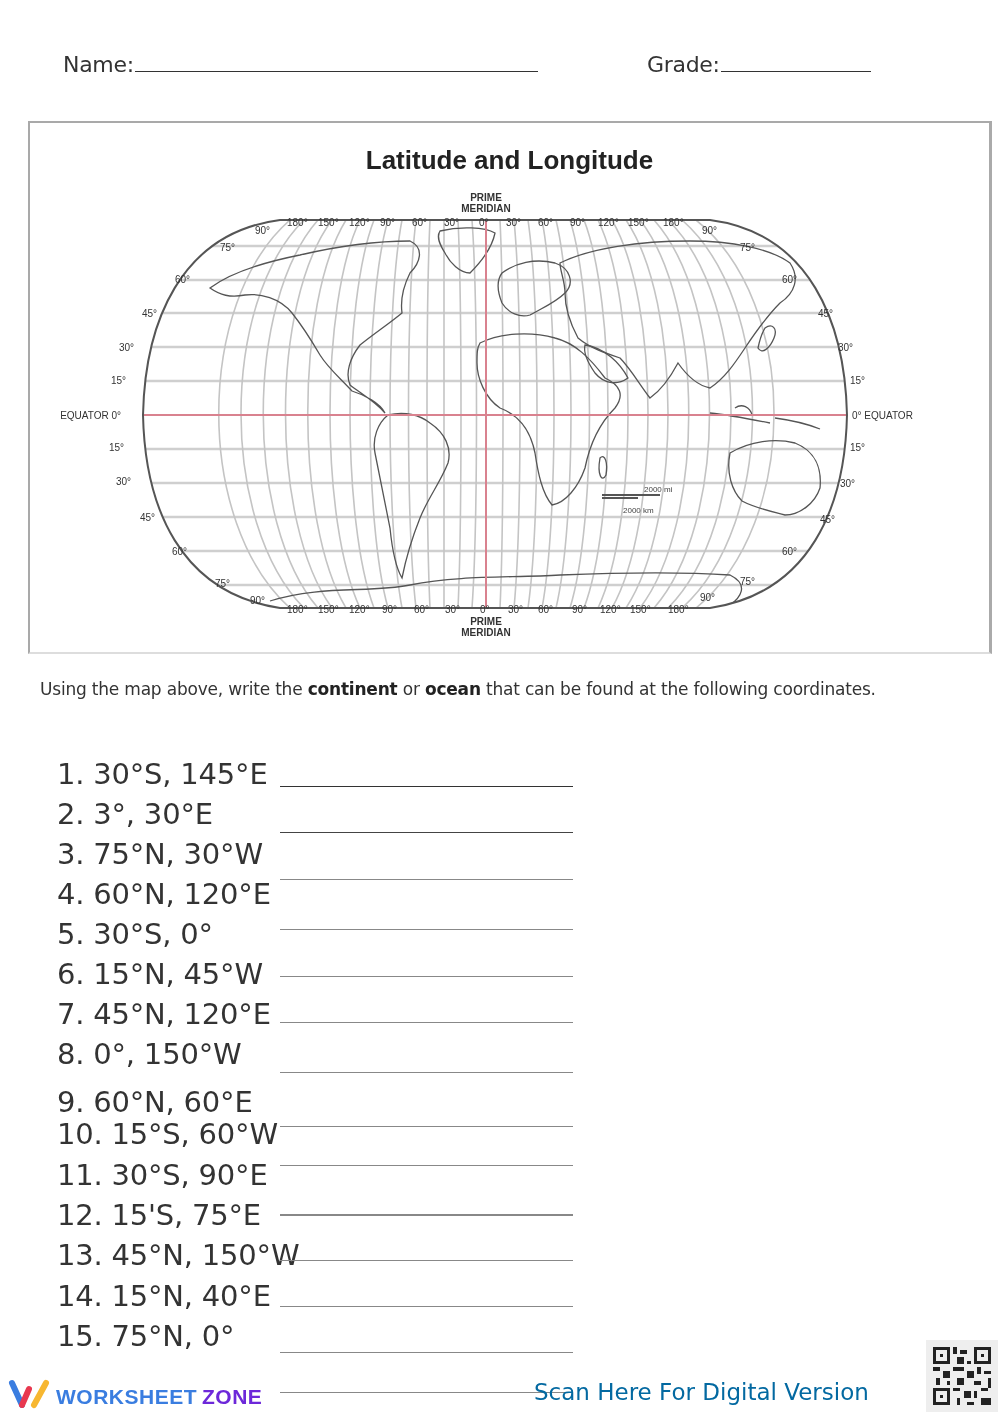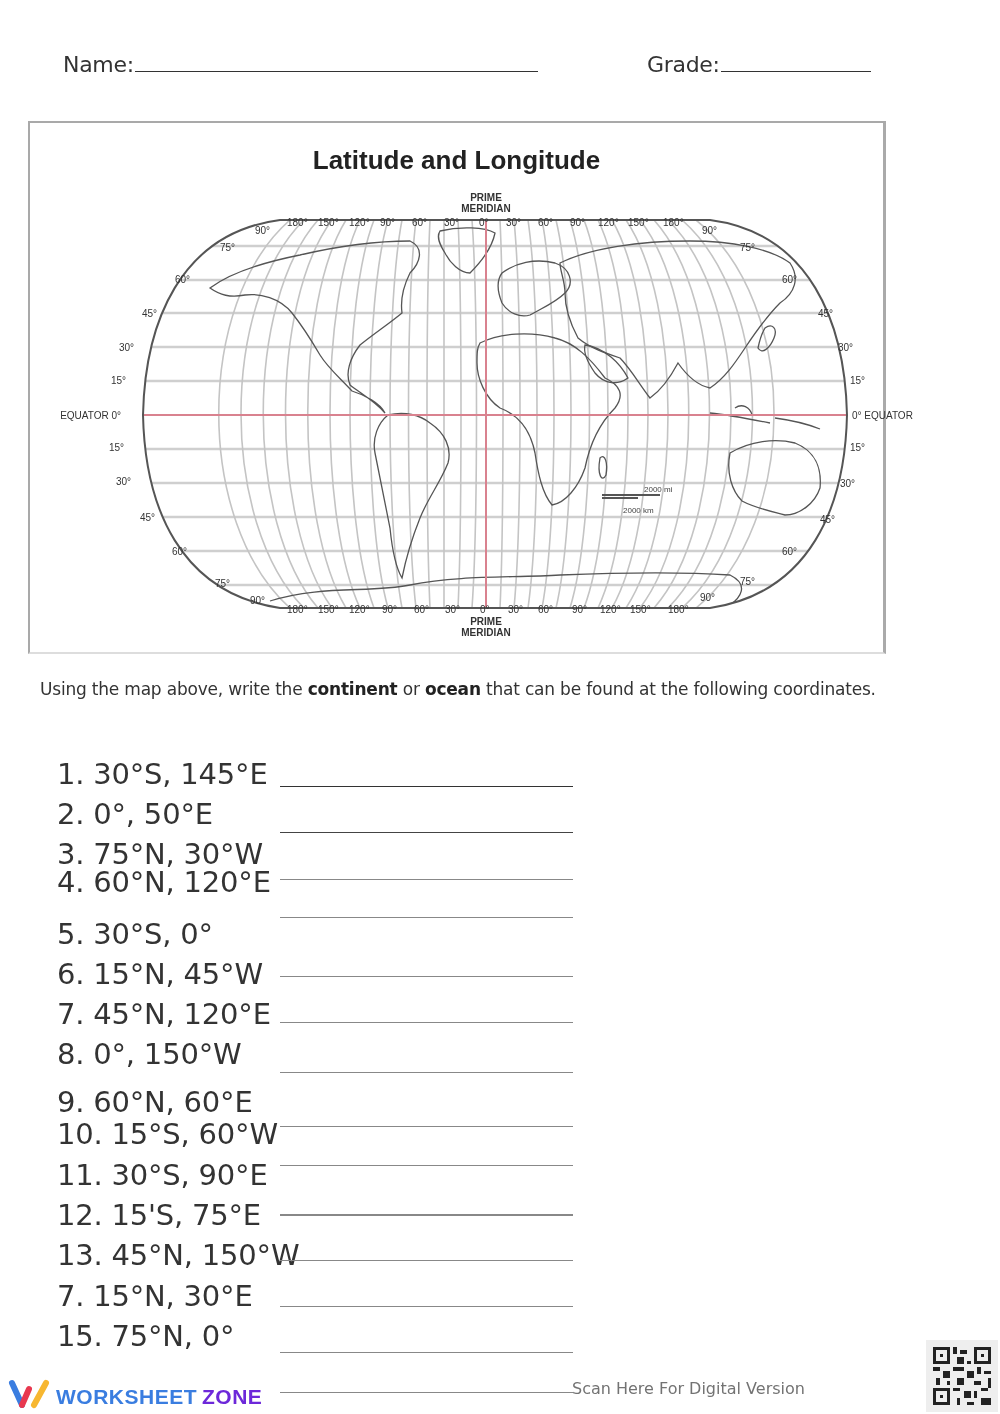--- a/index.html
+++ b/index.html
@@ -3,38 +3,38 @@
 <meta charset="utf-8">
 <style>
   html, body { margin: 0; padding: 0; background: #ffffff; }
   body { width: 1000px; height: 1414px; position: relative; overflow: hidden;
          font-family: "DejaVu Sans", "Liberation Sans", sans-serif; color: #333; }
   .header-row { position: absolute; top: 52px; left: 0; width: 916px; height: 34px; font-size: 22px; color: #333; }
   .hdr-name { position: absolute; left: 63px; top: 0; white-space: nowrap; letter-spacing: -0.3px; }
   .hdr-grade { position: absolute; left: 647px; top: 0; white-space: nowrap; letter-spacing: -0.3px; }
   .blank-line { display: inline-block; border-bottom: 1.5px solid #333; vertical-align: baseline; height: 18px; margin-left: 1px; }
 
-  .map-frame { position: absolute; left: 28px; top: 121px; width: 858px; height: 533px;
+  .map-frame { position: absolute; left: 28px; top: 121px; width: 964px; height: 533px;
                border: 2px solid #a9a9a9; border-right: 3px solid #aaa; border-bottom: 2px solid #ddd; box-sizing: border-box; background:#fff; }
   .map-title { position: absolute; left: 0; top: 22px; width: 100%; text-align: center;
                font-family: "Liberation Sans", sans-serif; font-weight: bold; font-size: 26px; color: #222; }
   .map-svg { position: absolute; left: 0; top: 0; }
 
   .instructions { position: absolute; left: 40px; top: 672px; width: 920px; font-size: 17px; line-height: 35px; color: #333; letter-spacing: -0.2px; }
   .instructions b { color: #222; }
 
   .questions { position: absolute; left: 57px; top: 757px; width: 540px; }
   .q-row { position: absolute; left: 0; width: 540px; height: 40px; }
   .q-label { position: absolute; left: 0; top: 0; font-size: 29px; color: #333; white-space: nowrap; letter-spacing: -0.2px; }
   .q-line { position: absolute; left: 223px; width: 293px; height: 0; border-top: 1.5px solid #888; }
 
   .footer-logo { position: absolute; left: 8px; top: 1377px; height: 32px; display: flex; align-items: flex-end; }
   .logo-text-a { font-family: "Liberation Sans", sans-serif; font-weight: bold; font-size: 21px; color: #3a7de0; letter-spacing: 0.5px; margin-left: 6px; }
   .logo-text-b { font-family: "Liberation Sans", sans-serif; font-weight: bold; font-size: 21px; color: #6d28d9; letter-spacing: 0.5px; margin-left: 5px; }
-  .scan-text { position: absolute; left: 572px; top: 1379px; font-size: 16px; color: #737373; white-space: nowrap; }
+  .scan-text { position: absolute; left: 534px; top: 1379px; font-size: 23px; color: #0369a1; white-space: nowrap; }
   .qr { position: absolute; left: 926px; top: 1340px; width: 72px; height: 72px; background: #eeeeee; }
 </style>
 </head>
 <body>
 
 <div class="header-row">
   <div class="hdr-name">
     <span>Name:</span><span class="blank-line" style="width:403px"></span>
   </div>
   <div class="hdr-grade">
@@ -210,28 +210,28 @@
 </div>
 
 <div class="instructions"><span>Using the map above, write the </span><b>continent</b><span> or </span><b>ocean</b><span> that can be found at the following coordinates.</span></div>
 
 <div class="questions">
   <div class="q-row" style="top:0px">
     <span class="q-label">1. 30°S, 145°E</span>
     <div class="q-line" style="top:29px;border-top-color:#333"></div>
   </div>
   <div class="q-row" style="top:40px">
-    <span class="q-label">2. 0°, 50°E</span>
+    <span class="q-label">2. 3°, 30°E</span>
     <div class="q-line" style="top:35px;border-top-color:#444"></div>
   </div>
   <div class="q-row" style="top:80px">
     <span class="q-label">3. 75°N, 30°W</span>
     <div class="q-line" style="top:42px"></div>
   </div>
-  <div class="q-row" style="top:108px">
+  <div class="q-row" style="top:120px">
     <span class="q-label">4. 60°N, 120°E</span>
     <div class="q-line" style="top:52px"></div>
   </div>
   <div class="q-row" style="top:160px">
     <span class="q-label">5. 30°S, 0°</span>
   </div>
   <div class="q-row" style="top:200px">
     <span class="q-label">6. 15°N, 45°W</span>
     <div class="q-line" style="top:19px"></div>
   </div>
@@ -257,21 +257,21 @@
   </div>
   <div class="q-row" style="top:441px">
     <span class="q-label">12. 15'S, 75°E</span>
     <div class="q-line" style="top:16px"></div>
   </div>
   <div class="q-row" style="top:481px">
     <span class="q-label">13. 45°N, 150°W</span>
     <div class="q-line" style="top:22px"></div>
   </div>
   <div class="q-row" style="top:522px">
-    <span class="q-label">7. 15°N, 30°E</span>
+    <span class="q-label">14. 15°N, 40°E</span>
     <div class="q-line" style="top:27px"></div>
   </div>
   <div class="q-row" style="top:562px">
     <span class="q-label">15. 75°N, 0°</span>
     <div class="q-line" style="top:33px"></div>
   </div>
   <div class="q-row" style="top:602px">
     <div class="q-line" style="top:33px"></div>
   </div>
 </div>

